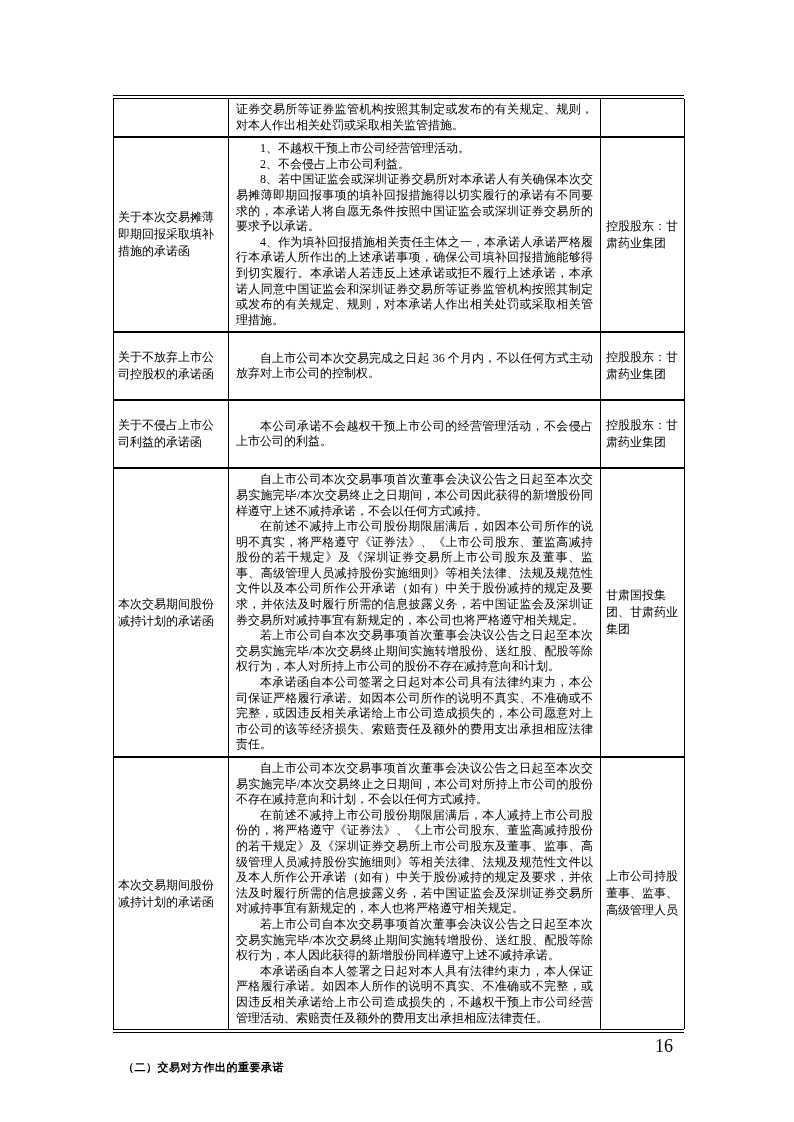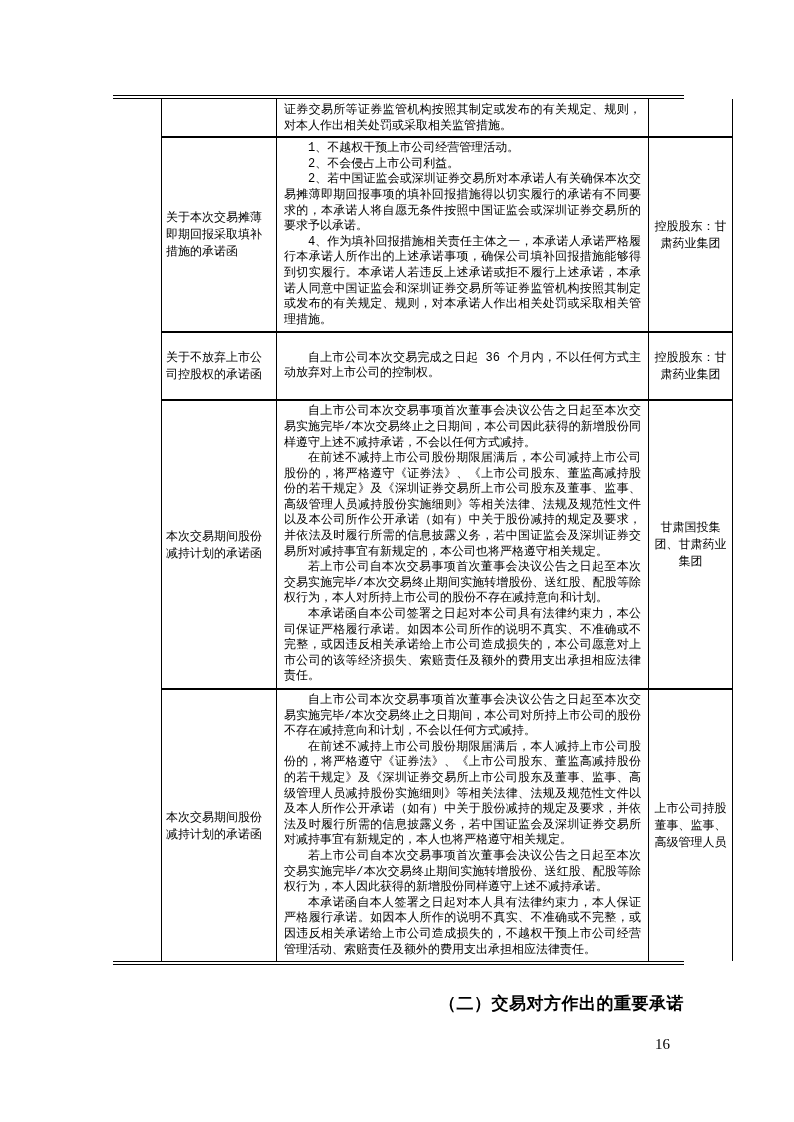--- a/index.html
+++ b/index.html
@@ -7,51 +7,51 @@
     position:relative;
     width:794px;height:1122px;
     margin:0 auto;
     background:#ffffff;
     font-family:"Liberation Serif","DejaVu Serif",serif;
     color:#000;
     overflow:hidden;
   }
   .doc{position:absolute;left:113px;top:95px;width:571px;}
   .tblwrap{border-top:4px double #000;border-bottom:4px double #000;}
-  .tbl{width:100%;border-collapse:collapse;table-layout:fixed;margin-left:48px;}
+  .tbl{width:100%;border-collapse:collapse;table-layout:fixed;}
   .tbl td,.tbl th{
     border:1px solid #000;
     border-top-width:2px;border-bottom-width:2px;
     font-size:12px;
     word-break:break-all;
   }
   .tbl tr:first-child>td,.tbl tr:first-child>th{border-top:none;}
   .tbl tr:last-child>td,.tbl tr:last-child>th{border-bottom:none;}
   .c-item{text-align:left;vertical-align:middle;padding:2px 4px;line-height:17px;}
   .c-content{vertical-align:middle;padding:3px 7px;line-height:15.6px;}
-  .c-party{text-align:center;vertical-align:middle;padding:16px 5px;line-height:17px;}
+  .c-party{vertical-align:middle;padding:16px 5px;line-height:17px;}
   .para{text-align:justify;}
-  .ind{text-indent:2em;font-family:Liberation Mono, monospace;}
+  .ind{text-indent:2em;}
   .t1 tbody tr:nth-child(1){height:36px;}
   .t1 tbody tr:nth-child(2){height:172px;}
   .t1 tbody tr:nth-child(3){height:48px;}
   .t1 tbody tr:nth-child(4){height:48px;}
   .t1 tbody tr:nth-child(5){height:261px;}
   .t1 tbody tr:nth-child(6){height:255px;}
   .heading{
     font-family:"Liberation Sans","DejaVu Sans",sans-serif;
-    font-weight:bold;font-size:17px;color:#000;
-    margin:27px 0 18px 10px;letter-spacing:0.5px;text-align:right;
+    font-weight:bold;font-size:11px;color:#000;
+    margin:27px 0 18px 10px;letter-spacing:0.5px;
   }
   .hdr th{
     font-weight:bold;height:27px;text-align:center;
     font-size:12.5px;vertical-align:middle;
     font-family:"Liberation Serif","DejaVu Serif",serif;
   }
-  .pagenum{position:absolute;left:655px;top:1036px;font-size:15px;}
+  .pagenum{position:absolute;left:655px;top:1036px;font-size:18px;}
 </style>
 </head>
 <body>
 
 <div class="page">
   <div class="doc">
 
     <div class="tblwrap">
       <table class="tbl t1">
         <colgroup>
@@ -65,37 +65,44 @@
               <td class="c-content">
                 <div class="para">证券交易所等证券监管机构按照其制定或发布的有关规定、规则，对本人作出相关处罚或采取相关监管措施。</div>
               </td>
               <td class="c-party"></td>
             </tr>
             <tr>
               <td class="c-item">关于本次交易摊薄即期回报采取填补措施的承诺函</td>
               <td class="c-content">
                 <div class="para ind">1、不越权干预上市公司经营管理活动。</div>
                 <div class="para ind">2、不会侵占上市公司利益。</div>
-                <div class="para ind">2、若中国证监会或深圳证券交易所对本承诺人有关确保本次交易摊薄即期回报事项的填补回报措施得以切实履行的承诺有不同要求的，本承诺人将自愿无条件按照中国证监会或深圳证券交易所的要求予以承诺。</div>
+                <div class="para ind">8、若中国证监会或深圳证券交易所对本承诺人有关确保本次交易摊薄即期回报事项的填补回报措施得以切实履行的承诺有不同要求的，本承诺人将自愿无条件按照中国证监会或深圳证券交易所的要求予以承诺。</div>
                 <div class="para ind">4、作为填补回报措施相关责任主体之一，本承诺人承诺严格履行本承诺人所作出的上述承诺事项，确保公司填补回报措施能够得到切实履行。本承诺人若违反上述承诺或拒不履行上述承诺，本承诺人同意中国证监会和深圳证券交易所等证券监管机构按照其制定或发布的有关规定、规则，对本承诺人作出相关处罚或采取相关管理措施。</div>
               </td>
               <td class="c-party">控股股东：甘肃药业集团</td>
             </tr>
             <tr>
               <td class="c-item">关于不放弃上市公司控股权的承诺函</td>
               <td class="c-content">
                 <div class="para ind">自上市公司本次交易完成之日起 36 个月内，不以任何方式主动放弃对上市公司的控制权。</div>
               </td>
               <td class="c-party">控股股东：甘肃药业集团</td>
             </tr>
             <tr>
+              <td class="c-item">关于不侵占上市公司利益的承诺函</td>
+              <td class="c-content">
+                <div class="para ind">本公司承诺不会越权干预上市公司的经营管理活动，不会侵占上市公司的利益。</div>
+              </td>
+              <td class="c-party">控股股东：甘肃药业集团</td>
+            </tr>
+            <tr>
               <td class="c-item">本次交易期间股份减持计划的承诺函</td>
               <td class="c-content">
                 <div class="para ind">自上市公司本次交易事项首次董事会决议公告之日起至本次交易实施完毕/本次交易终止之日期间，本公司因此获得的新增股份同样遵守上述不减持承诺，不会以任何方式减持。</div>
-                <div class="para ind">在前述不减持上市公司股份期限届满后，本公司减持上市公司股份的，将严格遵守《证券法》、《上市公司股东、董监高减持股份的若干规定》及《深圳证券交易所上市公司股东及董事、监事、高级管理人员减持股份实施细则》等相关法律、法规及规范性文件以及本公司所作公开承诺（如有）中关于股份减持的规定及要求，并依法及时履行所需的信息披露义务，若中国证监会及深圳证券交易所对减持事宜有新规定的，本公司也将严格遵守相关规定。</div>
+                <div class="para ind">在前述不减持上市公司股份期限届满后，如因本公司所作的说明不真实，将严格遵守《证券法》、《上市公司股东、董监高减持股份的若干规定》及《深圳证券交易所上市公司股东及董事、监事、高级管理人员减持股份实施细则》等相关法律、法规及规范性文件以及本公司所作公开承诺（如有）中关于股份减持的规定及要求，并依法及时履行所需的信息披露义务，若中国证监会及深圳证券交易所对减持事宜有新规定的，本公司也将严格遵守相关规定。</div>
                 <div class="para ind">若上市公司自本次交易事项首次董事会决议公告之日起至本次交易实施完毕/本次交易终止期间实施转增股份、送红股、配股等除权行为，本人对所持上市公司的股份不存在减持意向和计划。</div>
                 <div class="para ind">本承诺函自本公司签署之日起对本公司具有法律约束力，本公司保证严格履行承诺。如因本公司所作的说明不真实、不准确或不完整，或因违反相关承诺给上市公司造成损失的，本公司愿意对上市公司的该等经济损失、索赔责任及额外的费用支出承担相应法律责任。</div>
               </td>
               <td class="c-party">甘肃国投集团、甘肃药业集团</td>
             </tr>
             <tr>
               <td class="c-item">本次交易期间股份减持计划的承诺函</td>
               <td class="c-content">
                 <div class="para ind">自上市公司本次交易事项首次董事会决议公告之日起至本次交易实施完毕/本次交易终止之日期间，本公司对所持上市公司的股份不存在减持意向和计划，不会以任何方式减持。</div>
                 <div class="para ind">在前述不减持上市公司股份期限届满后，本人减持上市公司股份的，将严格遵守《证券法》、《上市公司股东、董监高减持股份的若干规定》及《深圳证券交易所上市公司股东及董事、监事、高级管理人员减持股份实施细则》等相关法律、法规及规范性文件以及本人所作公开承诺（如有）中关于股份减持的规定及要求，并依法及时履行所需的信息披露义务，若中国证监会及深圳证券交易所对减持事宜有新规定的，本人也将严格遵守相关规定。</div>

